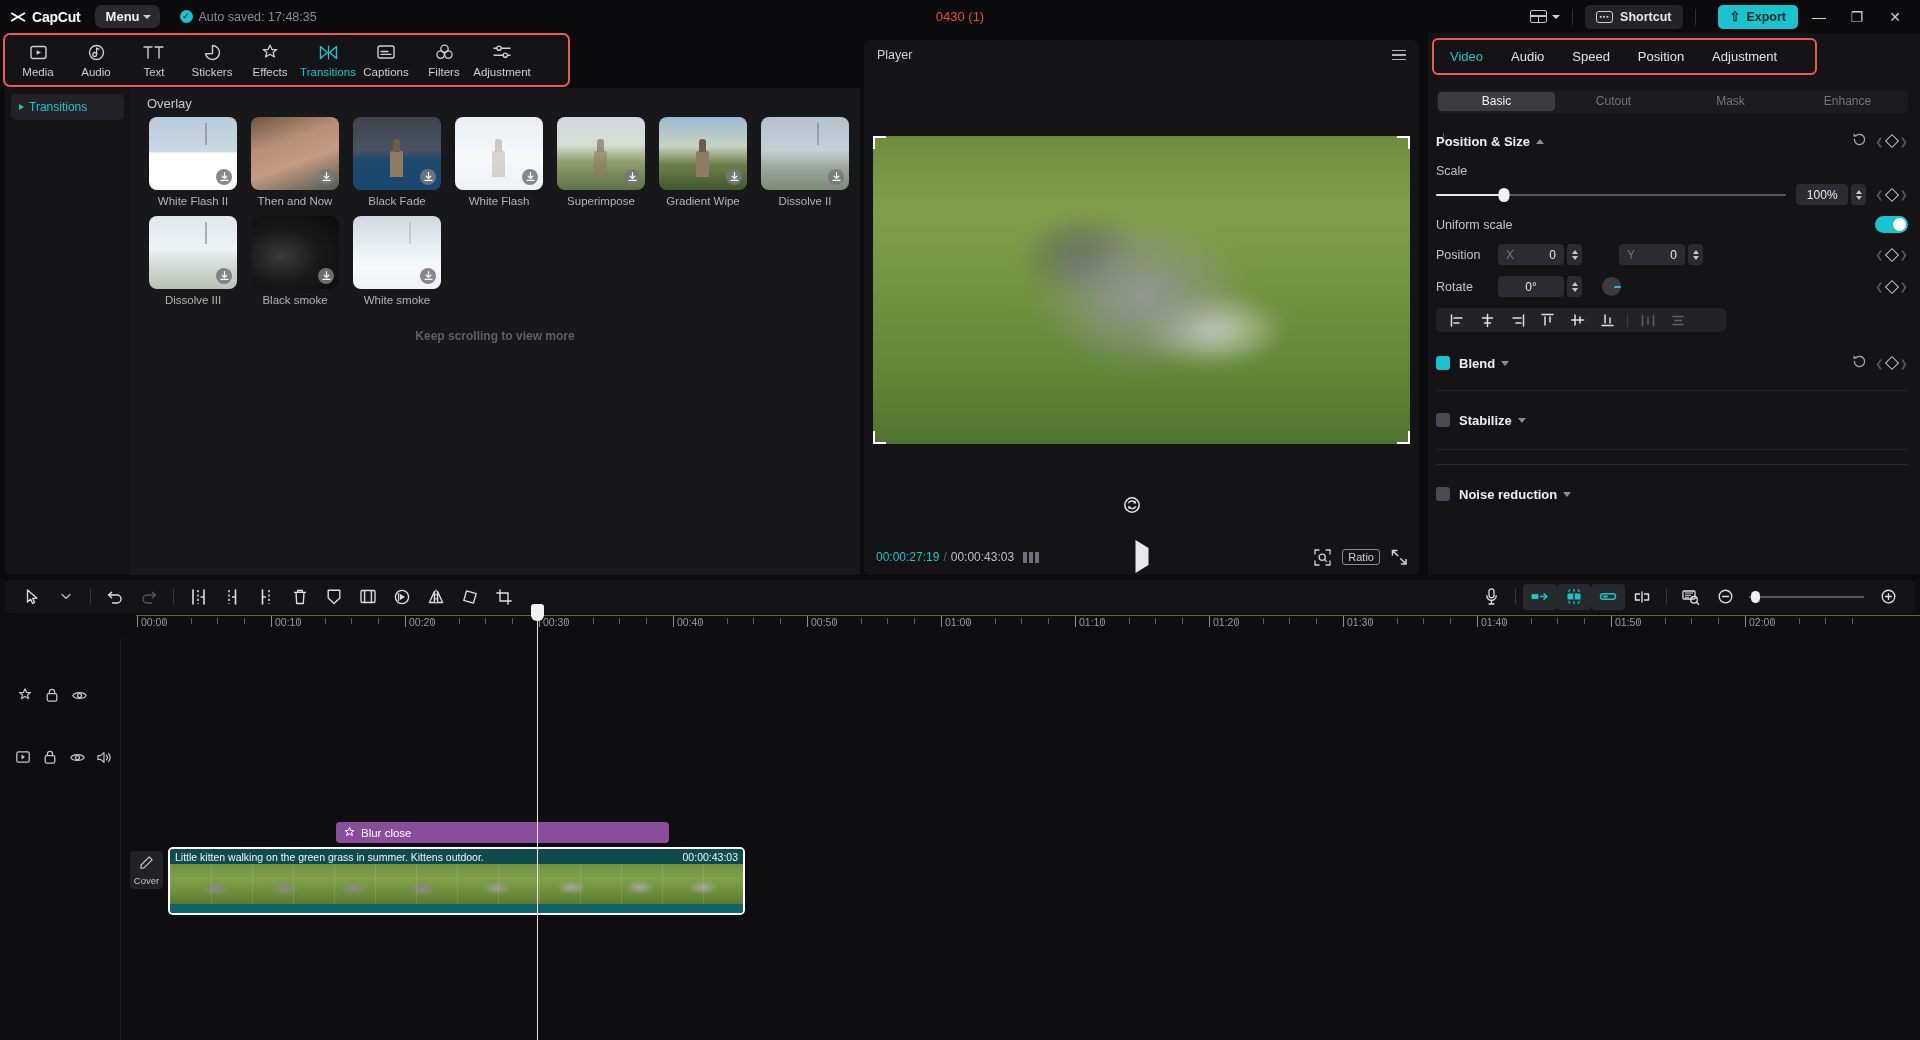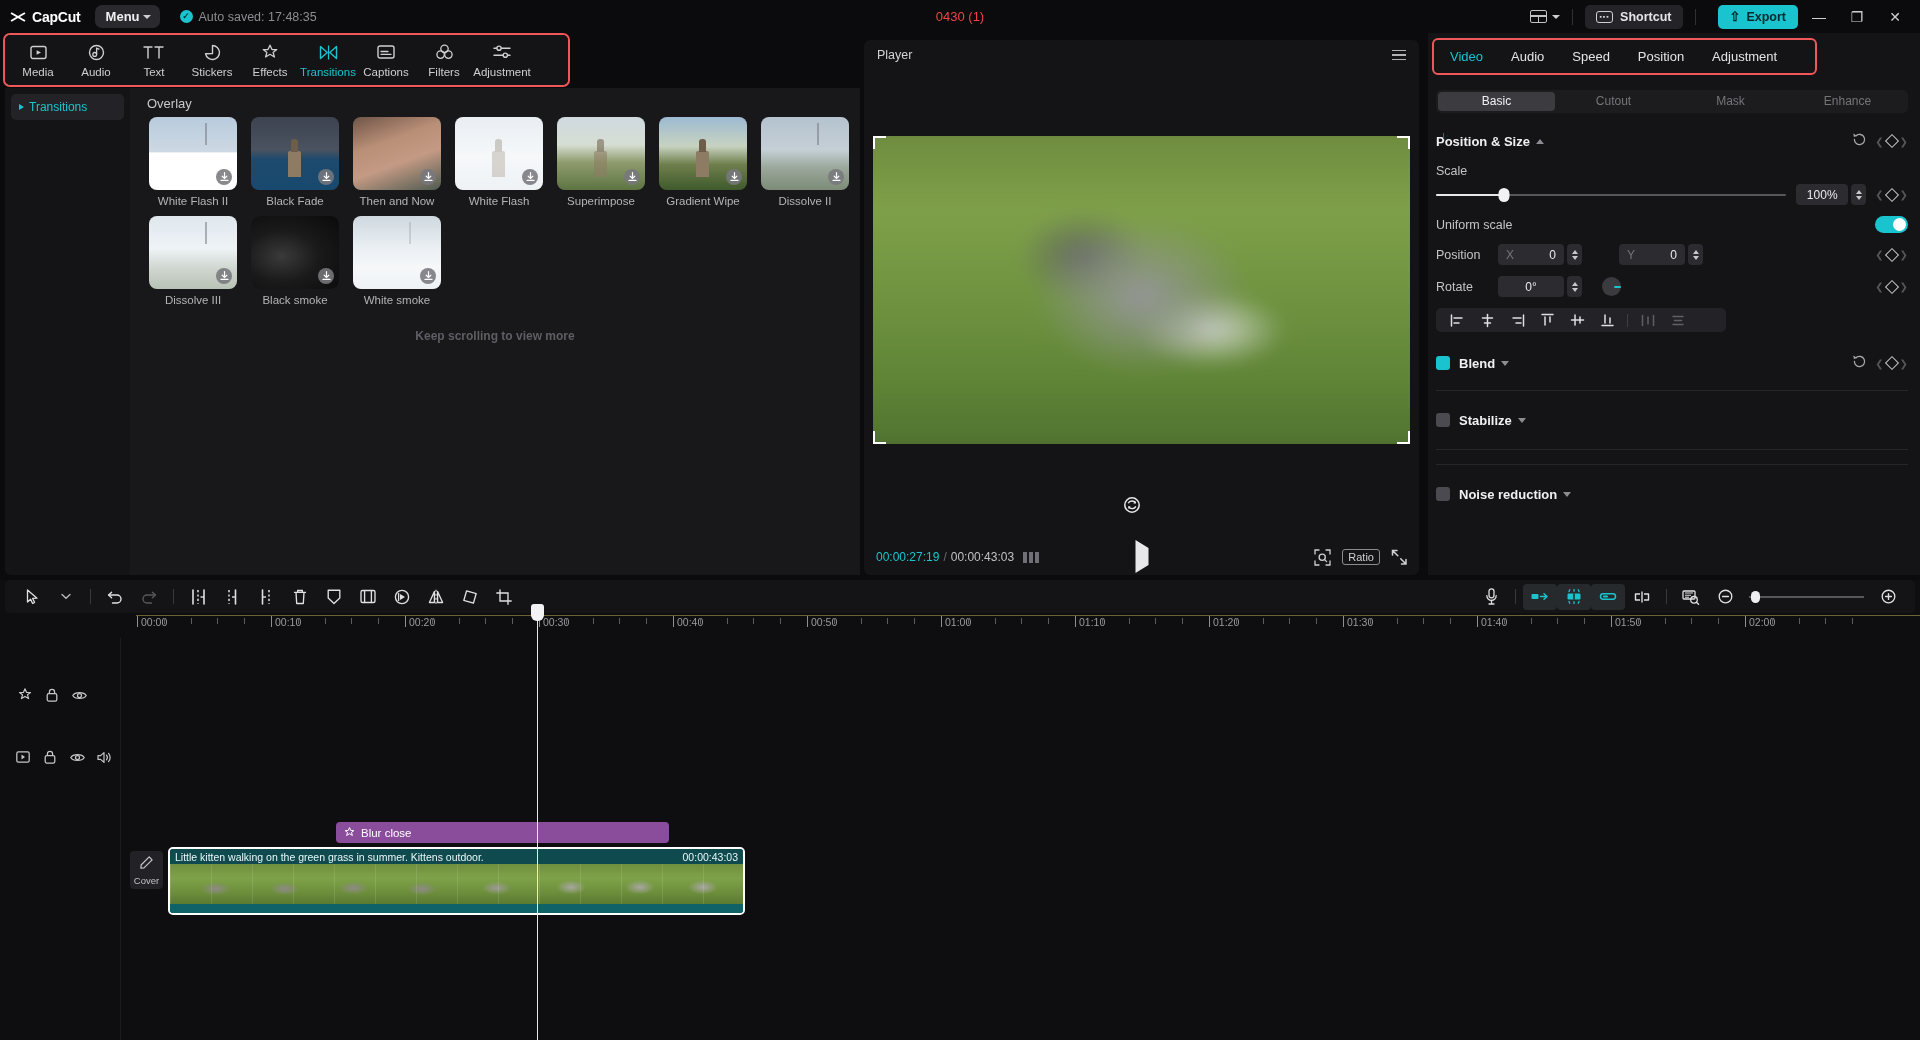--- a/index.html
+++ b/index.html
@@ -443,41 +443,41 @@
               <svg width="9" height="10" viewBox="0 0 9 10">
                 <path d="M4.5 0.6 V6.0 M2.2 4.2 L4.5 6.4 L6.8 4.2 M1 8.4 H8" stroke="#fff" stroke-width="1.2" fill="none" stroke-linecap="round"></path>
               </svg>
             </div>
         </div>
         <div class="tlabel">White Flash II</div>
       </div>
 
       <div class="tcell">
         <div class="tthumb">
+          <div class="art art-portrait"></div>
+          <div class="dl-badge">
+              <svg width="9" height="10" viewBox="0 0 9 10">
+                <path d="M4.5 0.6 V6.0 M2.2 4.2 L4.5 6.4 L6.8 4.2 M1 8.4 H8" stroke="#fff" stroke-width="1.2" fill="none" stroke-linecap="round"></path>
+              </svg>
+            </div>
+        </div>
+        <div class="tlabel">Then and Now</div>
+      </div>
+
+      <div class="tcell">
+        <div class="tthumb">
           <div class="art art-tower-dark"></div>
             <div class="tower"></div>
           <div class="dl-badge">
               <svg width="9" height="10" viewBox="0 0 9 10">
                 <path d="M4.5 0.6 V6.0 M2.2 4.2 L4.5 6.4 L6.8 4.2 M1 8.4 H8" stroke="#fff" stroke-width="1.2" fill="none" stroke-linecap="round"></path>
               </svg>
             </div>
         </div>
         <div class="tlabel">Black Fade</div>
-      </div>
-
-      <div class="tcell">
-        <div class="tthumb">
-          <div class="art art-portrait"></div>
-          <div class="dl-badge">
-              <svg width="9" height="10" viewBox="0 0 9 10">
-                <path d="M4.5 0.6 V6.0 M2.2 4.2 L4.5 6.4 L6.8 4.2 M1 8.4 H8" stroke="#fff" stroke-width="1.2" fill="none" stroke-linecap="round"></path>
-              </svg>
-            </div>
-        </div>
-        <div class="tlabel">Then and Now</div>
       </div>
 
       <div class="tcell">
         <div class="tthumb">
           <div class="art art-white"></div>
             <div class="tower" style="opacity:.28"></div>
           <div class="dl-badge">
               <svg width="9" height="10" viewBox="0 0 9 10">
                 <path d="M4.5 0.6 V6.0 M2.2 4.2 L4.5 6.4 L6.8 4.2 M1 8.4 H8" stroke="#fff" stroke-width="1.2" fill="none" stroke-linecap="round"></path>
               </svg>

